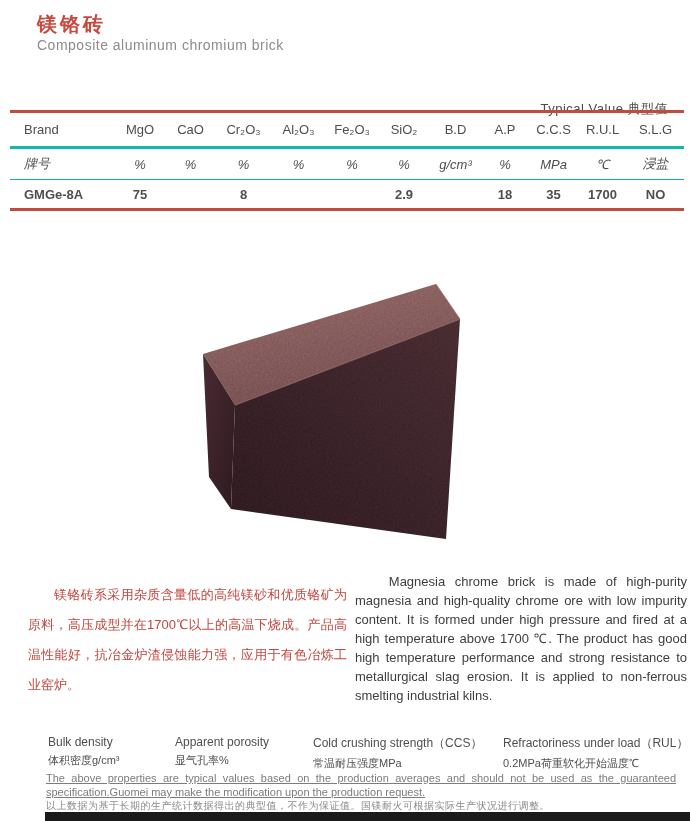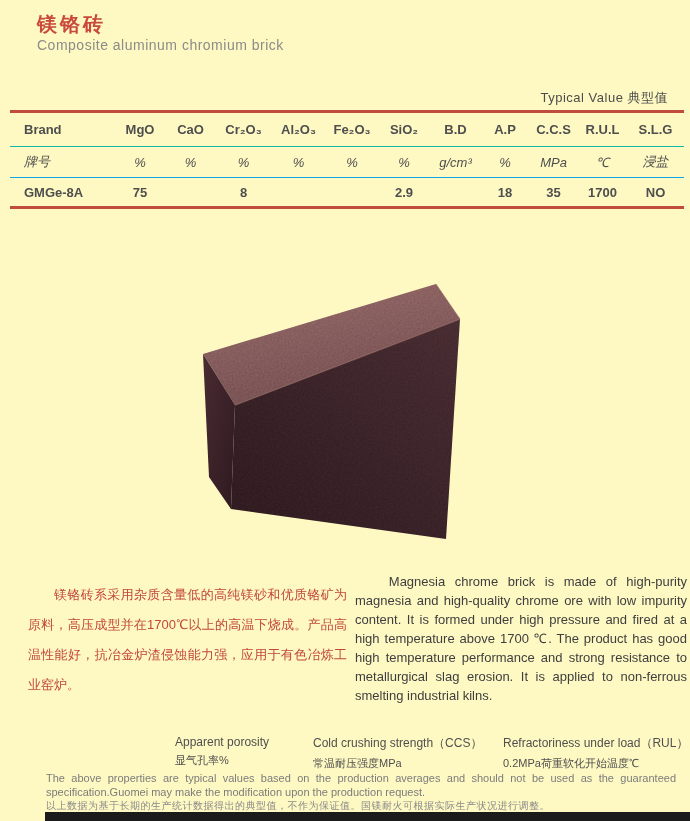--- a/index.html
+++ b/index.html
@@ -1,62 +1,62 @@
 <!DOCTYPE html>
 <html><head>
 <meta charset="utf-8">
 <style>
   html,body { margin:0; padding:0; background:#e9e9e7; }
   .page {
     position:relative; width:690px; height:821px; margin:0 auto;
-    background:#fef9c3; overflow:hidden;
+    background:#ffffff; overflow:hidden;
     font-family:"Liberation Sans", sans-serif;
   }
   .title-zh {
     position:absolute; left:37px; top:11px;
     font-size:20px; font-weight:bold; letter-spacing:3px; color:#c9493f;
   }
   .title-en {
     position:absolute; left:37px; top:37px;
     font-size:14px; color:#8b8b89; letter-spacing:0.5px;
   }
   .typical-caption {
-    position:absolute; right:22px; top:89px;
+    position:absolute; right:22px; top:100px;
     font-size:13px; color:#4c4c4c; letter-spacing:0.5px;
   }
   table.spec {
     position:absolute; left:10px; top:110px; width:674px;
     border-collapse:collapse; table-layout:fixed;
     font-size:13px; color:#4e4e4e;
     border-top:3px solid #c04c40; border-bottom:3px solid #c04c40;
   }
   table.spec td { text-align:center; padding:0; overflow:hidden; white-space:nowrap; }
   table.spec td.first { text-align:left; padding-left:14px; }
-  tr.hdr1 td { height:33px; border-bottom:1px solid #14b8a6;font-weight:bold; }
+  tr.hdr1 td { height:33px; border-bottom:3px solid #14b8a6; }
   tr.hdr2 td { height:30px; border-bottom:1px solid #0ea5e9;font-style:italic; }
   tr.datarow td { height:28px;font-weight:bold; }
   tr.datarow.mid td { border-bottom:1px solid #dcdcda; }
   .brick-wrap { position:absolute; left:183px; top:270px; width:304px; height:290px; }
   .para-zh {
     position:absolute; left:28px; top:580px; width:319px;
     font-size:13px; line-height:30px; color:#c2473e;
     text-align:justify; text-indent:2em;
   }
   .para-en {
     position:absolute; left:355px; top:572px; width:332px;
     font-size:13px; line-height:19px; color:#3e3e3e;
     text-align:justify; text-indent:2.6em;
   }
   .legend-item { position:absolute; top:735px; color:#4f4f4f; }
   .legend-item .en { font-size:12px; }
   .legend-item .zh { font-size:11px; margin-top:4px; }
   .li-0 { left:48px; } .li-1 { left:175px; } .li-2 { left:313px; } .li-3 { left:503px; }
   .disc-en {
     position:absolute; left:46px; top:771px; width:630px;
-    font-size:11px; line-height:14px; color:#7c7c7c; text-align:justify;
+    font-size:11px; line-height:14px; color:#7c7c7c; text-align:justify;text-decoration:underline;
   }
   .disc-zh {
     position:absolute; left:46px; top:799px; width:630px;
     font-size:10px; color:#8a8a8a; letter-spacing:0.5px;
   }
   .bottom-bar {
     position:absolute; left:45px; top:812px; width:645px; height:9px;
     background:#1b1b1b;
   }
 </style>
@@ -160,20 +160,24 @@
       <polygon points="52,135 277,49 263,269 48,239" fill="url(#frontGrad)"></polygon>
       <polygon points="52,135 277,49 263,269 48,239" filter="url(#speckle)" opacity="0.18"></polygon>
       <polyline points="52,135 277,49" fill="none" stroke="#8d625f" stroke-width="1.5" opacity="0.7"></polyline>
       <polyline points="253,14 277,49" fill="none" stroke="#9a6e6a" stroke-width="1" opacity="0.6"></polyline>
     </svg>
   </div>
 
   <div class="para-zh">镁铬砖系采用杂质含量低的高纯镁砂和优质铬矿为原料，高压成型并在1700℃以上的高温下烧成。产品高温性能好，抗冶金炉渣侵蚀能力强，应用于有色冶炼工业窑炉。</div>
   <div class="para-en">Magnesia chrome brick is made of high-purity magnesia and high-quality chrome ore with low impurity content. It is formed under high pressure and fired at a high temperature above 1700 ℃. The product has good high temperature performance and strong resistance to metallurgical slag erosion. It is applied to non-ferrous smelting industrial kilns.</div>
 
+  <div class="legend-item li-0">
+    <div class="en">Bulk density</div>
+    <div class="zh">体积密度g/cm³</div>
+  </div>
   <div class="legend-item li-1">
     <div class="en">Apparent porosity</div>
     <div class="zh">显气孔率%</div>
   </div>
   <div class="legend-item li-2">
     <div class="en">Cold crushing strength（CCS）</div>
     <div class="zh">常温耐压强度MPa</div>
   </div>
   <div class="legend-item li-3">
     <div class="en">Refractoriness under load（RUL）</div>

